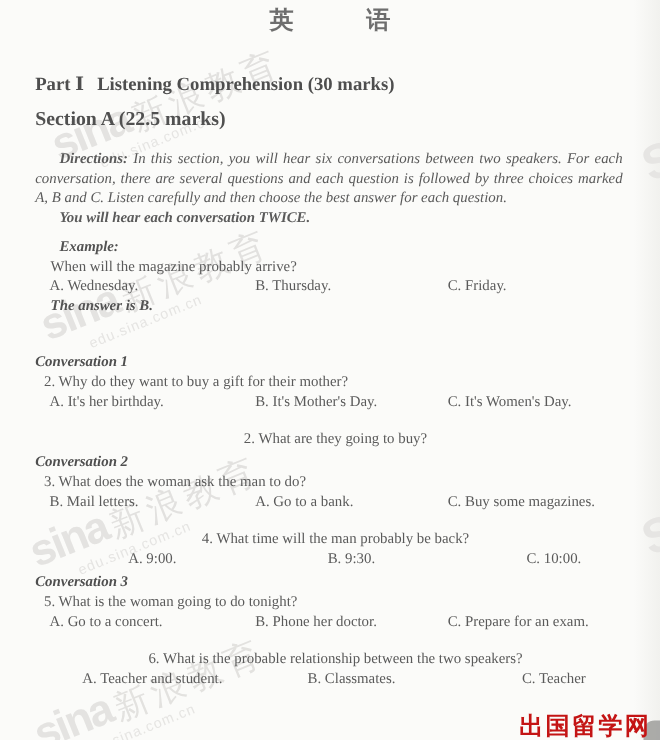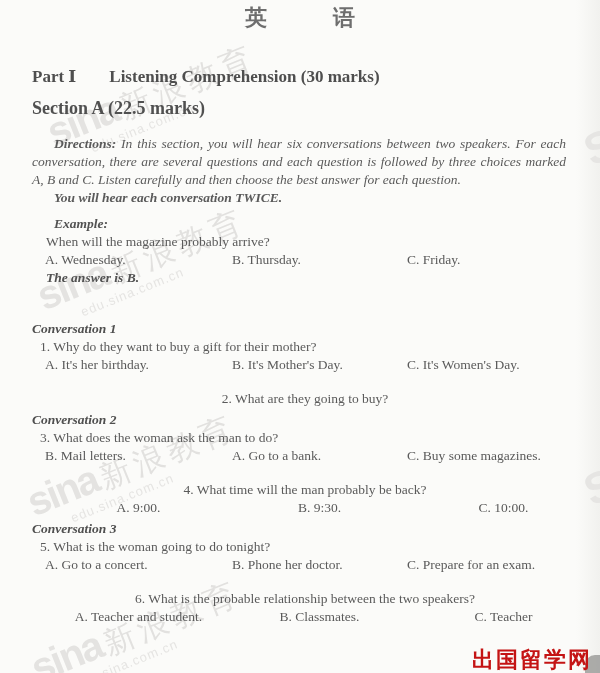--- a/index.html
+++ b/index.html
@@ -36,21 +36,21 @@
     font-family:"Liberation Sans",sans-serif;transform:rotate(-22deg);pointer-events:none;
   }
 
   
   .content{position:relative;z-index:1;}
   .title{
     padding-top:3px;text-align:center;
     font-size:22px;font-weight:bold;color:#6e6e6e;line-height:30px;
   }
   .part{margin:34px 0 0 32px;font-size:17px;font-weight:bold;color:#4e4e4e;line-height:20px;}
-  .part-label{margin-right:33px;}
+  .part-label{margin-right:12px;}
   .section{margin:12px 0 18px 32px;font-size:18px;font-weight:bold;color:#505050;line-height:18px;}
   .directions{
     margin:2px 34px 0 32px;font-size:13.5px;font-style:italic;
     line-height:18px;text-align:justify;text-indent:22px;color:#5a5a5a;
   }
   .dir-label{font-weight:bold;}
   .twice{margin:0 0 0 54px;font-size:13.5px;font-style:italic;line-height:18px;color:#5a5a5a;font-weight:bold;}
   .bi{font-weight:bold;font-style:italic;color:#525252;}
   .ex-label{margin:8px 0 0 54px;font-size:13.5px;line-height:18px;}
   .q-text{margin:0 30px 0 40px;font-size:13.5px;line-height:18px;color:#5a5a5a;}
@@ -146,21 +146,21 @@
         <span>A. Wednesday.</span>
         <span>B. Thursday.</span>
         <span>C. Friday.</span>
       </div>
       <p class="answer bi">The answer is B.</p>
     </div>
 
     <div>
       <p class="conv-head mt22">Conversation 1</p>
       <div>
-        <p class="q-text">1. Why do they want to buy a gift for their mother?</p>
+        <p class="q-text">2. Why do they want to buy a gift for their mother?</p>
         <div class="opts">
           <span>A. It's her birthday.</span>
           <span>B. It's Mother's Day.</span>
           <span>C. It's Women's Day.</span>
         </div>
       </div>
       <div class="mt23">
         <p class="q-text">2. What are they going to buy?</p>
       </div>
     </div>

